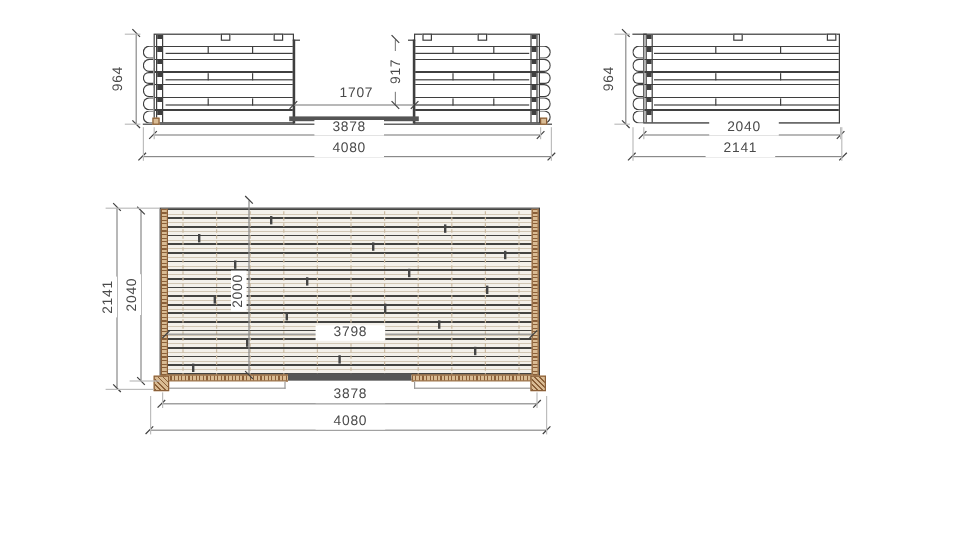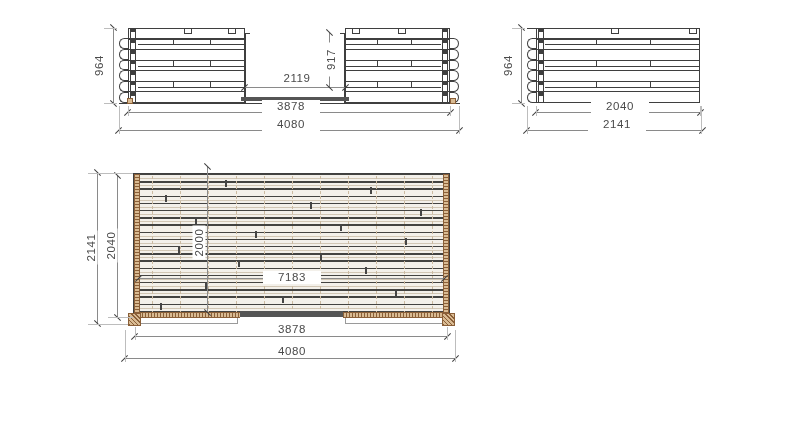--- a/index.html
+++ b/index.html
@@ -108,21 +108,21 @@
     <div class="cap" style="left:244px;top:33px;width:6px;"></div>
     <div class="cap" style="left:340px;top:33px;width:6px;"></div>
     <div class="sill" style="left:241px;top:97px;width:108px;height:4px;"></div>
     <div class="gline" style="left:119px;top:103px;width:341px;"></div>
     <div class="minipost" style="left:127px;top:98px;"></div>
     <div class="minipost" style="left:450px;top:98px;"></div>
 
     <div class="dlv" style="left:113px;top:28px;height:75px;"></div>
     <div class="dimtext vtext" style="left:82px;top:59px;width:30px;">964</div>
     <div class="dlh" style="left:245px;top:87px;width:100px;"></div>
-    <div class="dimtext" style="left:270px;top:72px;width:50px;">2119</div>
+    <div class="dimtext" style="left:270px;top:72px;width:50px;">1707</div>
     <div class="dlv" style="left:329px;top:33px;height:54px;"></div>
     <div class="dimtext vtext" style="left:314px;top:53px;width:30px;">917</div>
     <div class="dlh" style="left:128px;top:112px;width:322px;"></div>
     <div class="dimtext" style="left:262px;top:100px;width:54px;">3878</div>
     <div class="dlh" style="left:119px;top:130px;width:340px;"></div>
     <div class="dimtext" style="left:262px;top:118px;width:54px;">4080</div>
     <div class="ext" style="left:104px;top:28px;width:13px;height:1px;"></div>
     <div class="ext" style="left:104px;top:103px;width:13px;height:1px;"></div>
     <div class="ext" style="left:128px;top:106px;width:1px;height:10px;"></div>
     <div class="ext" style="left:450px;top:106px;width:1px;height:10px;"></div>
@@ -206,21 +206,21 @@
     <div class="post" style="left:442px;top:313px;"></div>
 
     <div class="dlv" style="left:97px;top:173px;height:150px;"></div>
     <div class="dimtext vtext" style="left:74px;top:241px;width:30px;">2141</div>
     <div class="dlv" style="left:117px;top:176px;height:141px;"></div>
     <div class="dimtext vtext" style="left:94px;top:239px;width:30px;">2040</div>
 
     <div class="dlv" style="left:207px;top:167px;height:145px;"></div>
     <div class="dimtext vtext" style="left:182px;top:236px;width:30px;">2000</div>
     <div class="dlh" style="left:139px;top:278px;width:305px;"></div>
-    <div class="dimtext" style="left:263px;top:271px;width:54px;">7183</div>
+    <div class="dimtext" style="left:263px;top:271px;width:54px;">3798</div>
 
     <div class="dlh" style="left:135px;top:336px;width:312px;"></div>
     <div class="dimtext" style="left:263px;top:323px;width:54px;">3878</div>
     <div class="dlh" style="left:125px;top:358px;width:330px;"></div>
     <div class="dimtext" style="left:263px;top:345px;width:54px;">4080</div>
 
     <div class="ext" style="left:88px;top:173px;width:45px;height:1px;"></div>
     <div class="ext" style="left:108px;top:317px;width:25px;height:1px;"></div>
     <div class="ext" style="left:88px;top:324px;width:40px;height:1px;"></div>
     <div class="ext" style="left:135px;top:327px;width:1px;height:13px;"></div>

